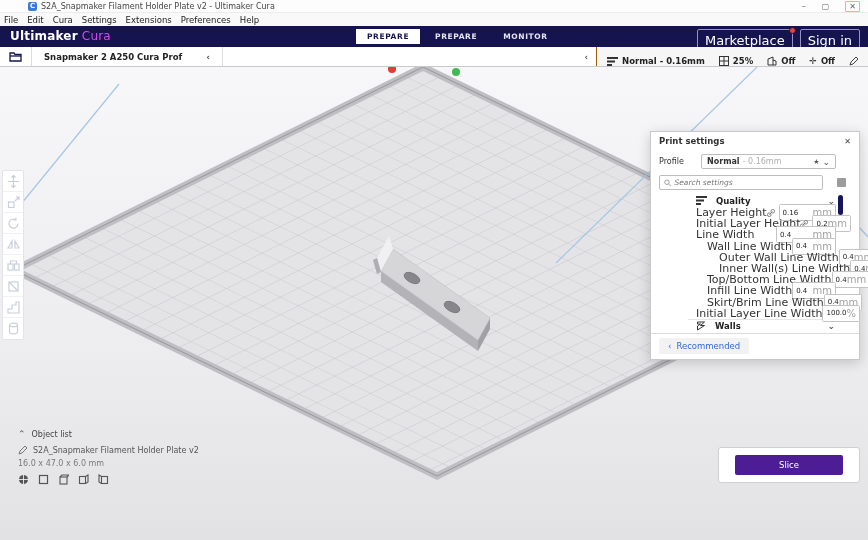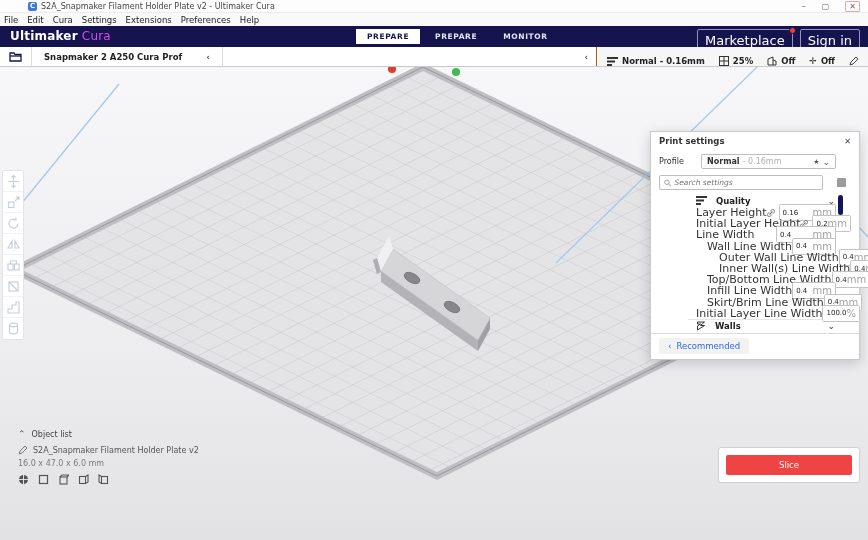--- a/index.html
+++ b/index.html
@@ -62,21 +62,21 @@
   
   .objlist { position:absolute; left:18px; top:429px; font-size:8px; color:#555; }
   .obj-title { display:flex; align-items:center; gap:6px; font-size:8px; color:#444; }
   .obj-name { display:flex; align-items:center; gap:6px; margin-top:7px; color:#555; }
   .obj-dims { margin-top:4px; color:#7a7a7a; }
   .cam-row { display:flex; gap:9px; margin-top:6px; }
 
   
   .slice-panel { position:absolute; left:718px; top:447px; width:142px; height:36px; background:#fff;
     border:1px solid #cfcfcf; border-radius:3px; display:flex; align-items:center; justify-content:center; }
-  .slice-btn { width:126px; height:20px; background:#ef4444; color:#fff; font-size:8.5px;
+  .slice-btn { width:108px; height:20px; background:#4c1d95; color:#fff; font-size:8.5px;
     display:flex; align-items:center; justify-content:center; border-radius:2px; }
 
   
   .panel { position:absolute; left:650px; top:131px; width:210px; background:#fff;
     border:1px solid #c9c9c9; box-shadow:0 3px 12px rgba(0,0,0,.18); font-size:8px; }
   .panel-h { height:18px; display:flex; align-items:center; padding:0 8px; font-size:8.5px; font-weight:600; color:#333; }
   .panel-h .x { margin-left:auto; color:#444; font-size:8px; }
   .prow { display:flex; align-items:center; padding:4px 23px 3px 8px; }
   .prow .plabel { width:42px; color:#333; }
   .profile-dd { flex:1; height:15px; border:1px solid #bdbdbf; border-radius:2px;

